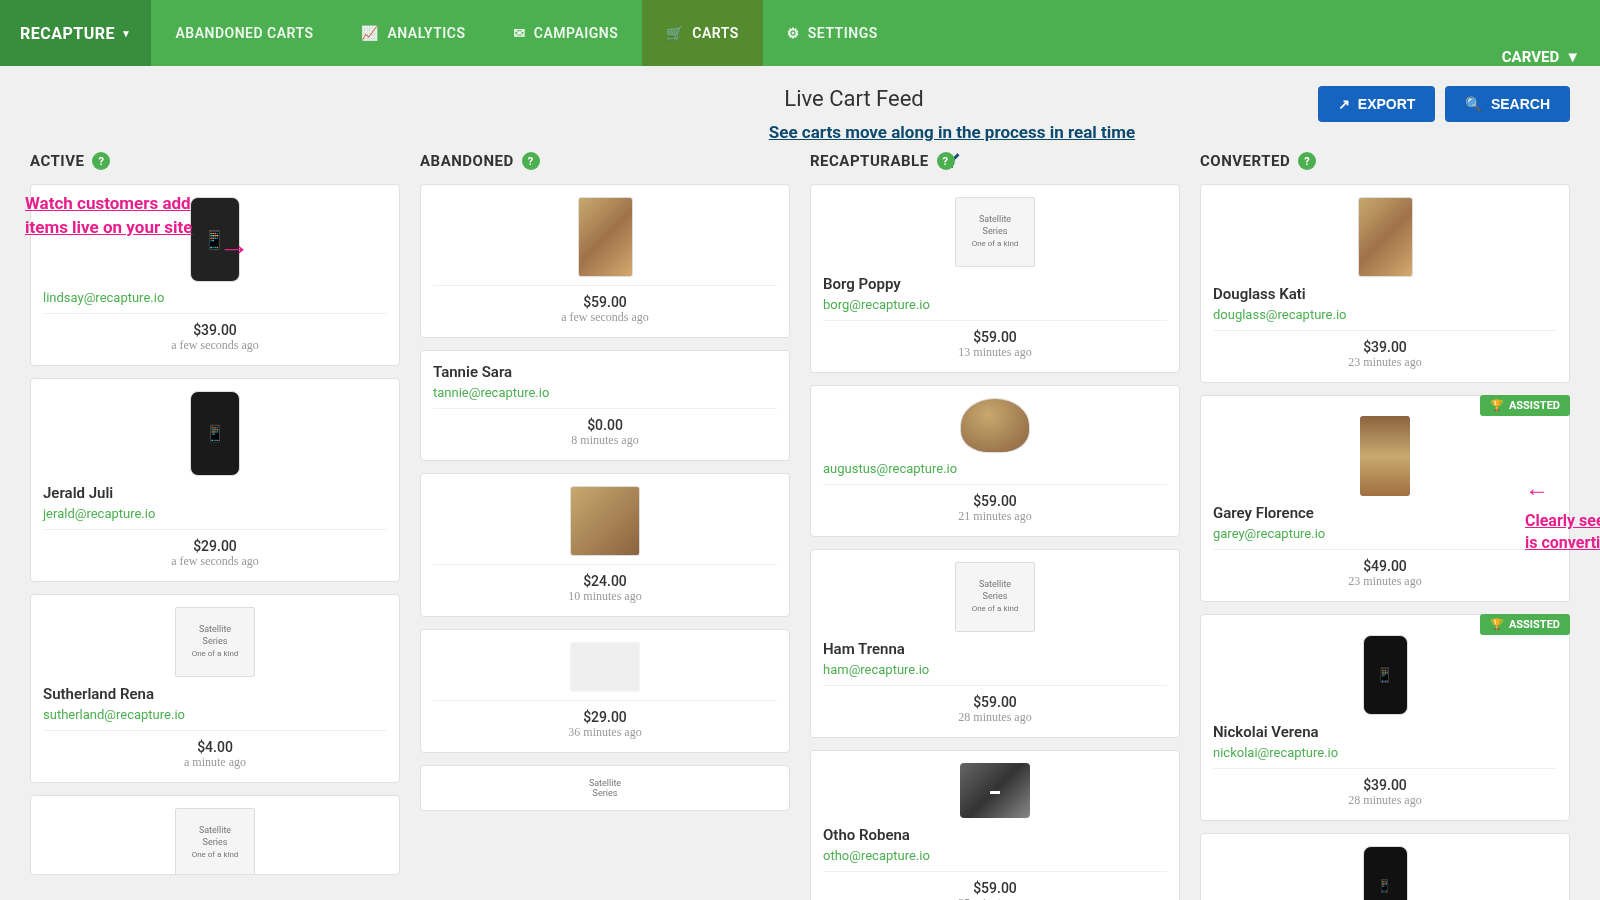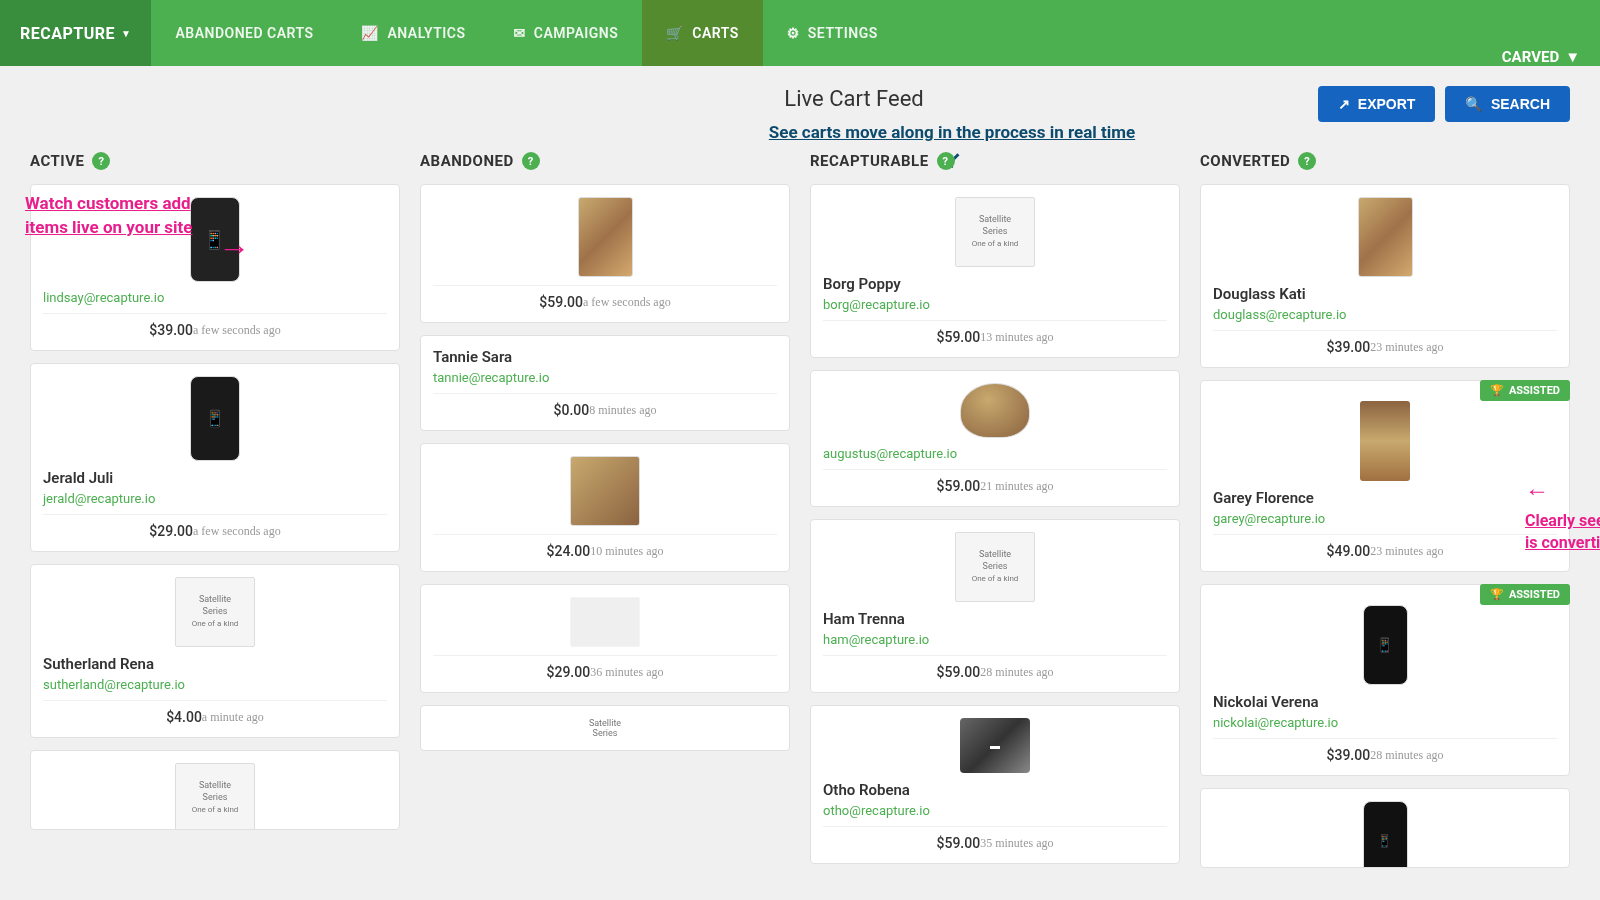--- a/index.html
+++ b/index.html
@@ -203,20 +203,21 @@
       color: #333;
       margin-bottom: 4px;
     }
     .card-footer {
       display: flex;
       justify-content: center;
       align-items: center;
       margin-top: 8px;
       border-top: 1px solid #f0f0f0;
       padding-top: 8px;
+      flex-direction: column;
     }
     .card-price {
       font-size: 14px;
       font-weight: 500;
       color: #333;
     }
     .card-time {
       font-size: 12px;
       color: #999;
       font-family: Liberation Serif, serif;

